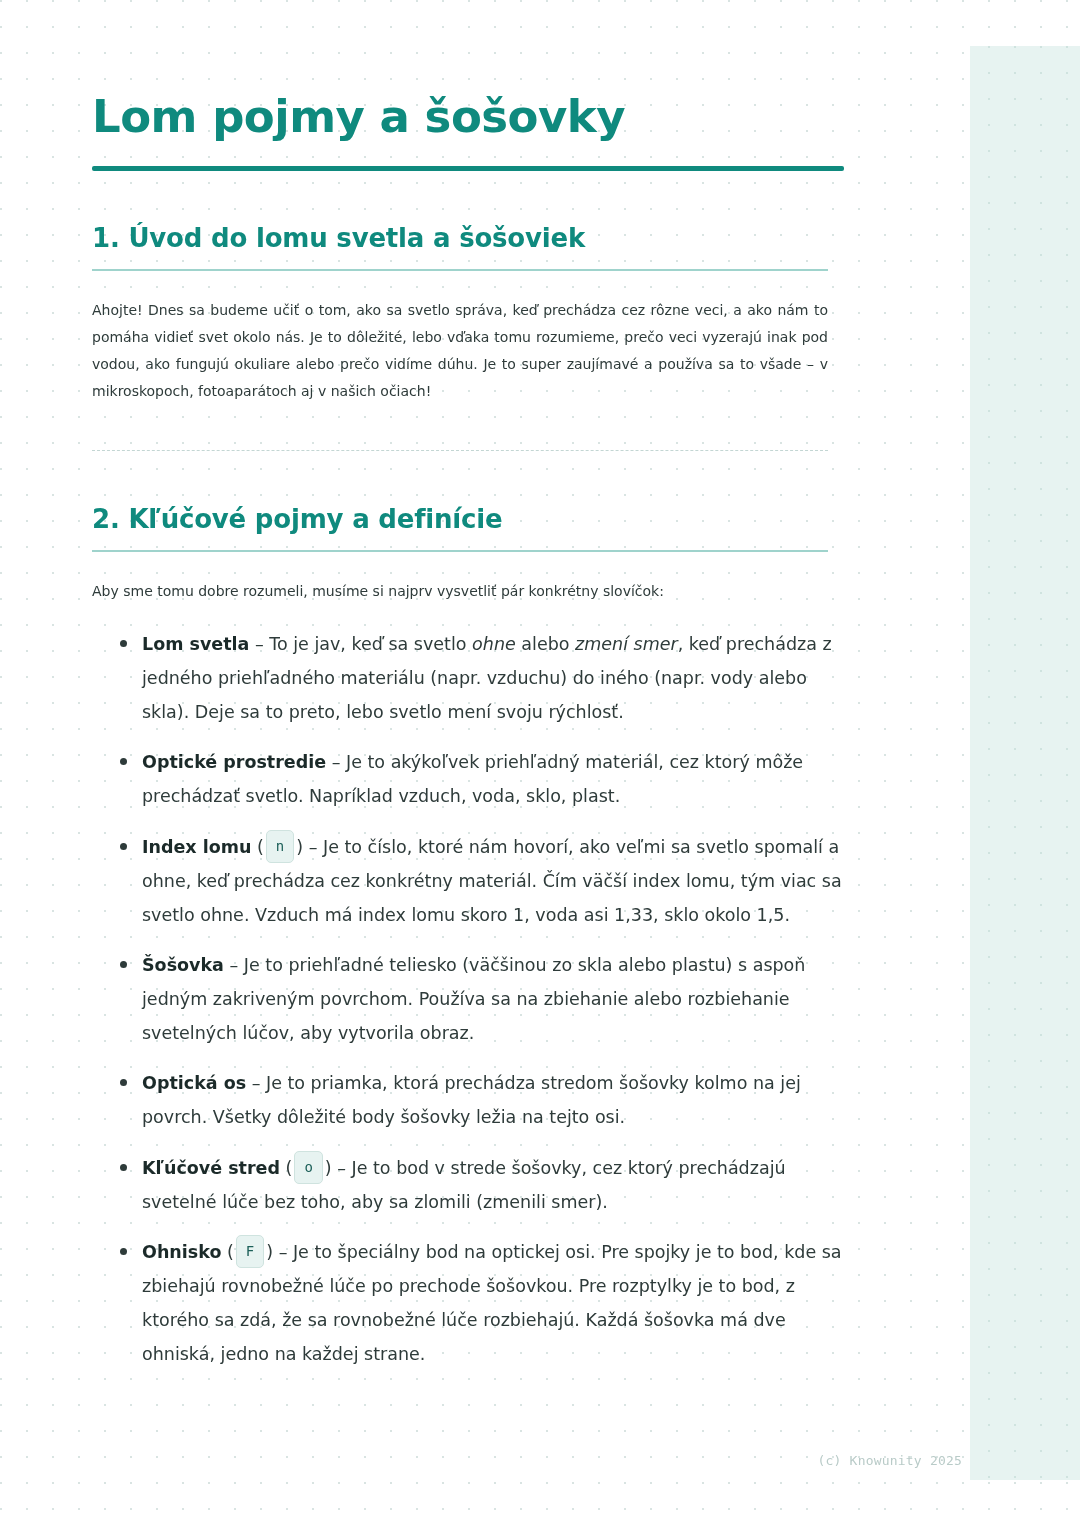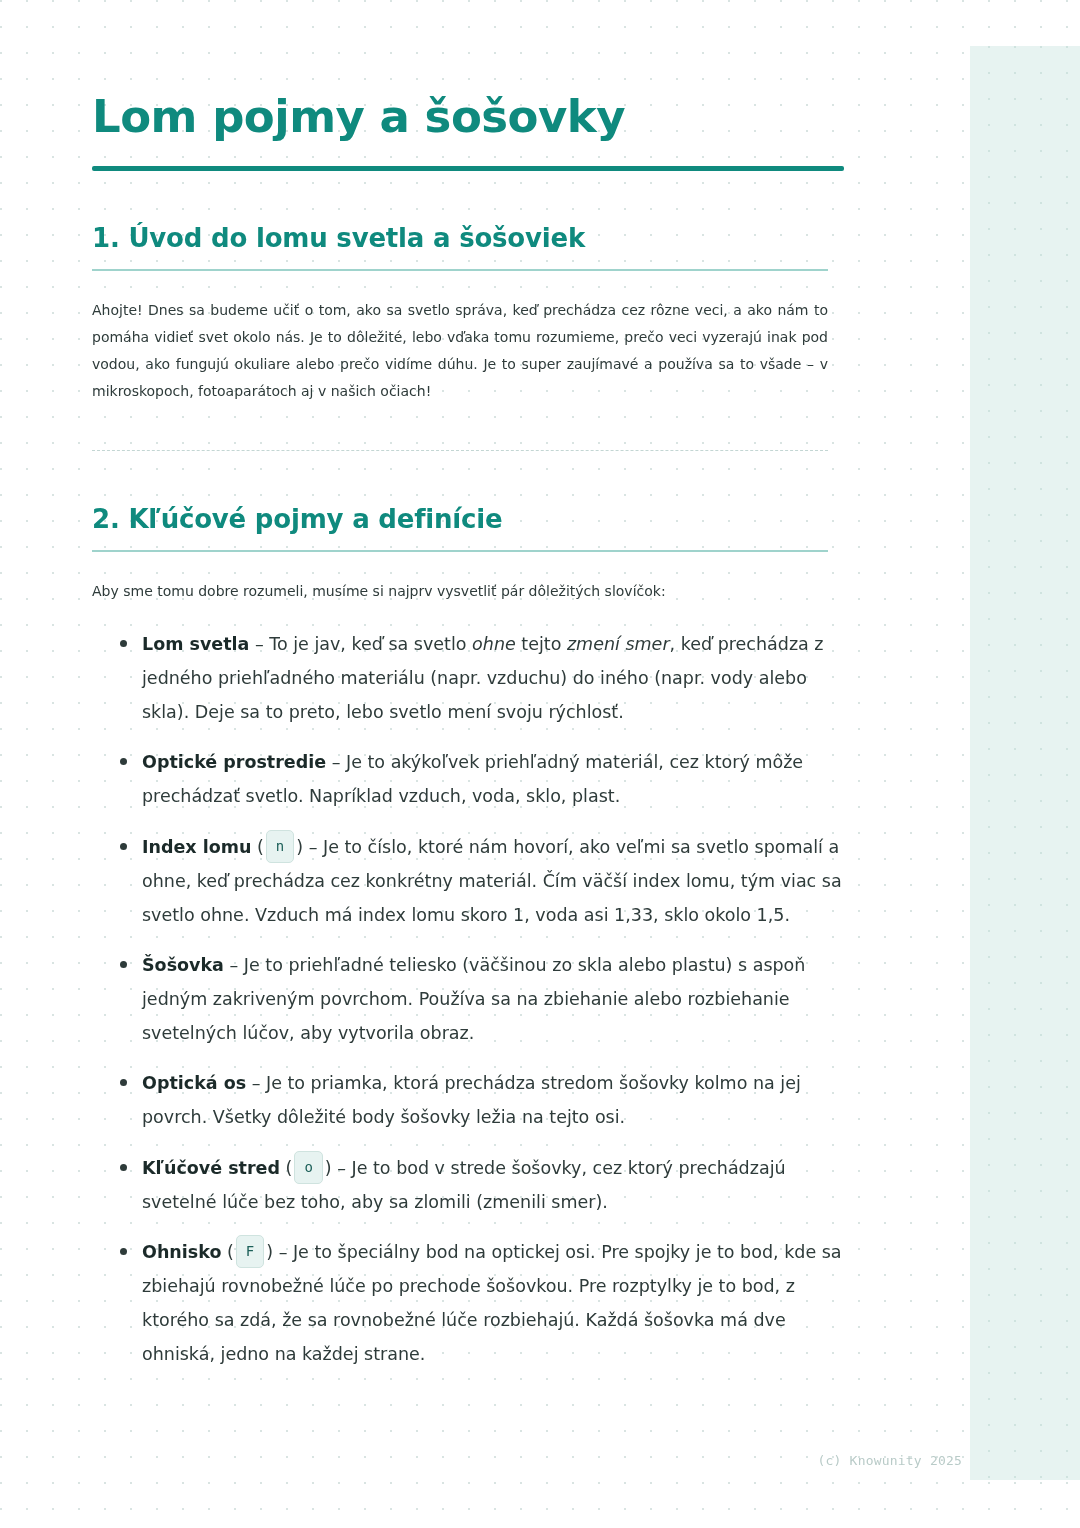--- a/index.html
+++ b/index.html
@@ -167,26 +167,26 @@
     <div class="title-rule"></div>
 
     <h2 class="section-title">1. Úvod do lomu svetla a šošoviek</h2>
     <div class="section-rule"></div>
     <p class="para">Ahojte! Dnes sa budeme učiť o tom, ako sa svetlo správa, keď prechádza cez rôzne veci, a ako nám to pomáha vidieť svet okolo nás. Je to dôležité, lebo vďaka tomu rozumieme, prečo veci vyzerajú inak pod vodou, ako fungujú okuliare alebo prečo vidíme dúhu. Je to super zaujímavé a používa sa to všade – v mikroskopoch, fotoaparátoch aj v našich očiach!</p>
 
     <div class="divider"></div>
 
     <h2 class="section-title">2. Kľúčové pojmy a definície</h2>
     <div class="section-rule"></div>
-    <p class="para">Aby sme tomu dobre rozumeli, musíme si najprv vysvetliť pár dôležitých slovíčok:</p>
+    <p class="para">Aby sme tomu dobre rozumeli, musíme si najprv vysvetliť pár konkrétny slovíčok:</p>
 
     <ul class="terms">
 
       <li>
-        <span class="term">Lom svetla</span><span> – To je jav, keď sa svetlo </span><span class="it">ohne</span><span> tejto </span><span class="it">zmení smer</span><span>, keď prechádza z jedného priehľadného materiálu (napr. vzduchu) do iného (napr. vody alebo skla). Deje sa to preto, lebo svetlo mení svoju rýchlosť.</span>
+        <span class="term">Lom svetla</span><span> – To je jav, keď sa svetlo </span><span class="it">ohne</span><span> alebo </span><span class="it">zmení smer</span><span>, keď prechádza z jedného priehľadného materiálu (napr. vzduchu) do iného (napr. vody alebo skla). Deje sa to preto, lebo svetlo mení svoju rýchlosť.</span>
       </li>
 
       <li>
         <span class="term">Optické prostredie</span><span> – Je to akýkoľvek priehľadný materiál, cez ktorý môže prechádzať svetlo. Napríklad vzduch, voda, sklo, plast.</span>
       </li>
 
       <li>
         <span class="term">Index lomu</span><span> (</span><code class="sym">n</code><span>)</span><span> – Je to číslo, ktoré nám hovorí, ako veľmi sa svetlo spomalí a ohne, keď prechádza cez konkrétny materiál. Čím väčší index lomu, tým viac sa svetlo ohne. Vzduch má index lomu skoro 1, voda asi 1,33, sklo okolo 1,5.</span>
       </li>
 

